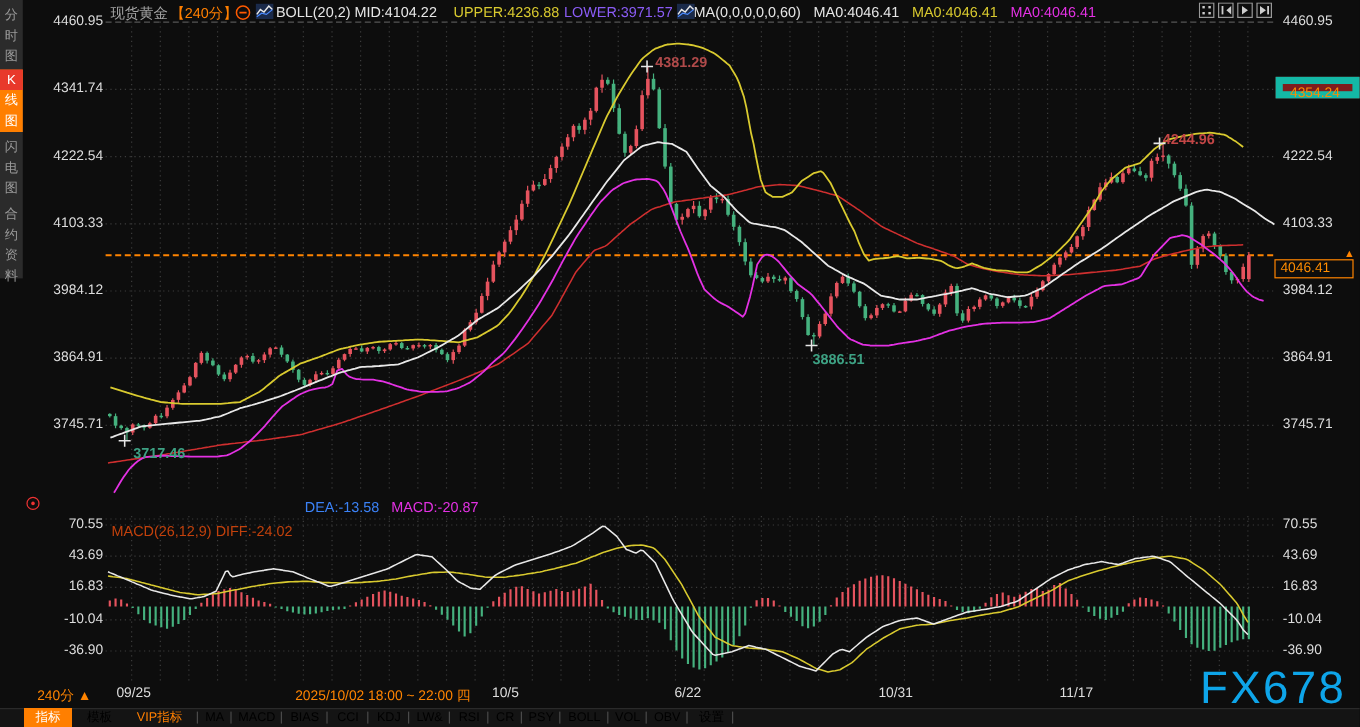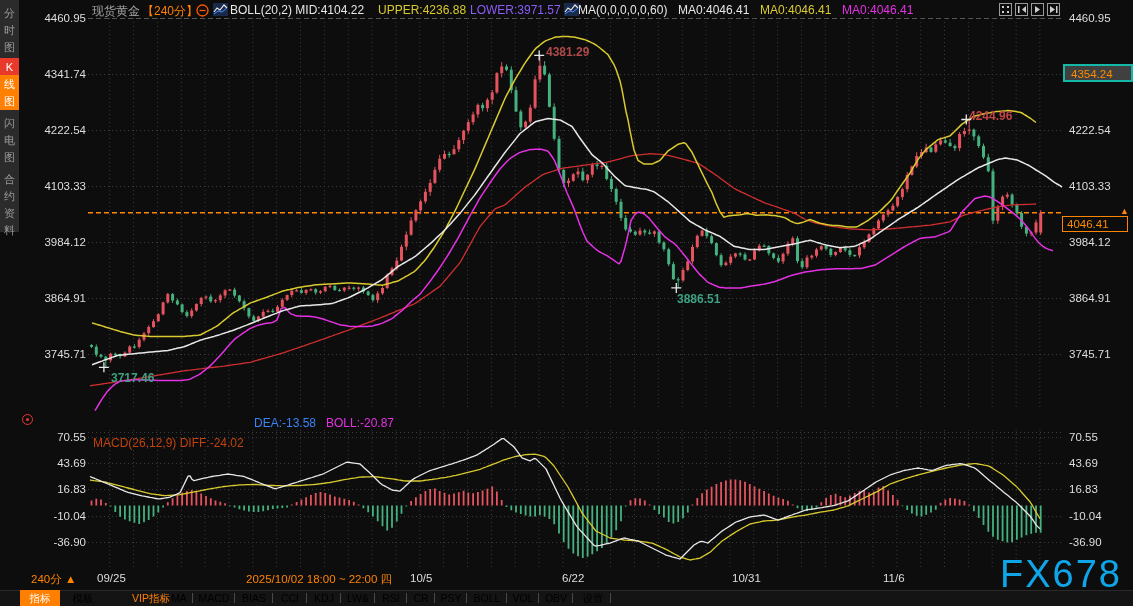--- a/index.html
+++ b/index.html
@@ -373,57 +373,57 @@
   </svg>
 <div class="leg" style="left:230px">BOLL(20,2) MID:4104.22</div>
 <div class="leg" style="left:378px;color:#d9ca2f">UPPER:4236.88</div>
 <div class="leg" style="left:470px;color:#8b5cf6">LOWER:3971.57</div>
 <div class="leg" style="left:578px;color:#e6e6e6">MA(0,0,0,0,0,60)</div>
 <div class="leg" style="left:678px;color:#e6e6e6">MA0:4046.41</div>
 <div class="leg" style="left:760px;color:#d9ca2f">MA0:4046.41</div>
 <div class="leg" style="left:842px;color:#e331e3">MA0:4046.41</div>
 <div class="leg" style="left:93px;top:436px;color:#c2410c">MACD(26,12,9) DIFF:-24.02</div>
 <div class="leg" style="left:254px;top:416px;color:#3b82f6">DEA:-13.58</div>
-<div class="leg" style="left:326px;top:416px;color:#e331e3">BOLL:-20.87</div>
-
-<div style="position:absolute;left:1063px;top:64px;width:70px;height:18px;background:#404040;border:2px solid #14b8a6;color:#ff8c00;font-size:11.5px;line-height:16px;padding-left:6px">4354.24</div>
+<div class="leg" style="left:326px;top:416px;color:#e331e3">MACD:-20.87</div>
+
+<div style="position:absolute;left:1063px;top:64px;width:70px;height:18px;background:#7f1d1d;border:6px solid #14b8a6;color:#ff8c00;font-size:11.5px;line-height:16px;padding-left:6px">4354.24</div>
 <div style="position:absolute;left:1062px;top:216px;width:66px;height:16px;background:#0d0d0d;border:1px solid #ff8400;color:#ff8c00;font-size:11.5px;line-height:14px;padding-left:4px">4046.41</div>
 <div style="position:absolute;left:1120px;top:206px;color:#ff8400;font-size:9px">▲</div>
 
 <div style="position:absolute;left:22px;top:414px;width:11px;height:11px;border:1.5px solid #e33;border-radius:50%;"></div>
 <div style="position:absolute;left:26px;top:418px;width:3px;height:3px;background:#e33;border-radius:50%"></div>
 
 <div class="dlab" style="left:31px;color:#ff8400">240分 ▲</div>
 <div class="dlab" style="left:97px">09/25</div>
 <div class="dlab" style="left:246px;color:#ff8400">2025/10/02 18:00 ~ 22:00 四</div>
 <div class="dlab" style="left:410px">10/5</div>
 <div class="dlab" style="left:562px">6/22</div>
 <div class="dlab" style="left:732px">10/31</div>
-<div class="dlab" style="left:883px">11/6</div>
+<div class="dlab" style="left:883px">11/17</div>
 
 <div style="position:absolute;left:1000px;top:553px;font-size:38px;color:#0ea5e9;letter-spacing:2px">FX678</div>
 
 <div class="tabbar"></div>
 <div class="sep" style="left:164px;top:593px"></div>
 <div class="sep" style="left:192px;top:593px"></div>
 <div class="sep" style="left:234px;top:593px"></div>
 <div class="sep" style="left:272px;top:593px"></div>
 <div class="sep" style="left:306px;top:593px"></div>
 <div class="sep" style="left:340px;top:593px"></div>
 <div class="sep" style="left:374px;top:593px"></div>
 <div class="sep" style="left:406px;top:593px"></div>
 <div class="sep" style="left:434px;top:593px"></div>
 <div class="sep" style="left:466px;top:593px"></div>
 <div class="sep" style="left:506px;top:593px"></div>
 <div class="sep" style="left:538px;top:593px"></div>
 <div class="sep" style="left:572px;top:593px"></div>
 <div class="sep" style="left:610px;top:593px"></div>
 <div class="tb" style="left:20px;width:40px;background:#ff7f00;color:#fff">指标</div>
 <div class="tb" style="left:64px;width:38px">模板</div>
-<div class="tb" style="left:124px;width:54px;color:#ff7f00">VIP指标</div>
+<div class="tb" style="left:106px;width:54px;color:#ff7f00">VIP指标</div>
 <div class="tb" style="left:168px;width:22px">MA</div>
 <div class="tb" style="left:196px;width:36px">MACD</div>
 <div class="tb" style="left:238px;width:32px">BIAS</div>
 <div class="tb" style="left:276px;width:28px">CCI</div>
 <div class="tb" style="left:310px;width:28px">KDJ</div>
 <div class="tb" style="left:344px;width:28px">LW&amp;</div>
 <div class="tb" style="left:378px;width:26px">RSI</div>
 <div class="tb" style="left:410px;width:22px">CR</div>
 <div class="tb" style="left:438px;width:26px">PSY</div>
 <div class="tb" style="left:470px;width:34px">BOLL</div>

